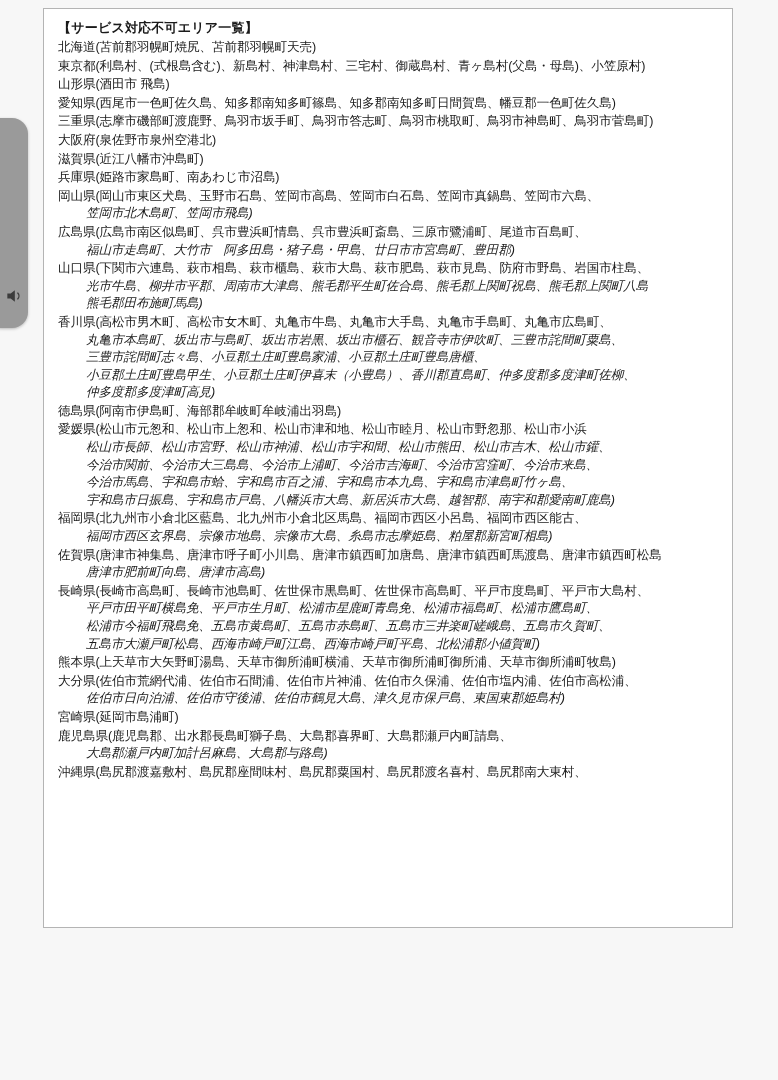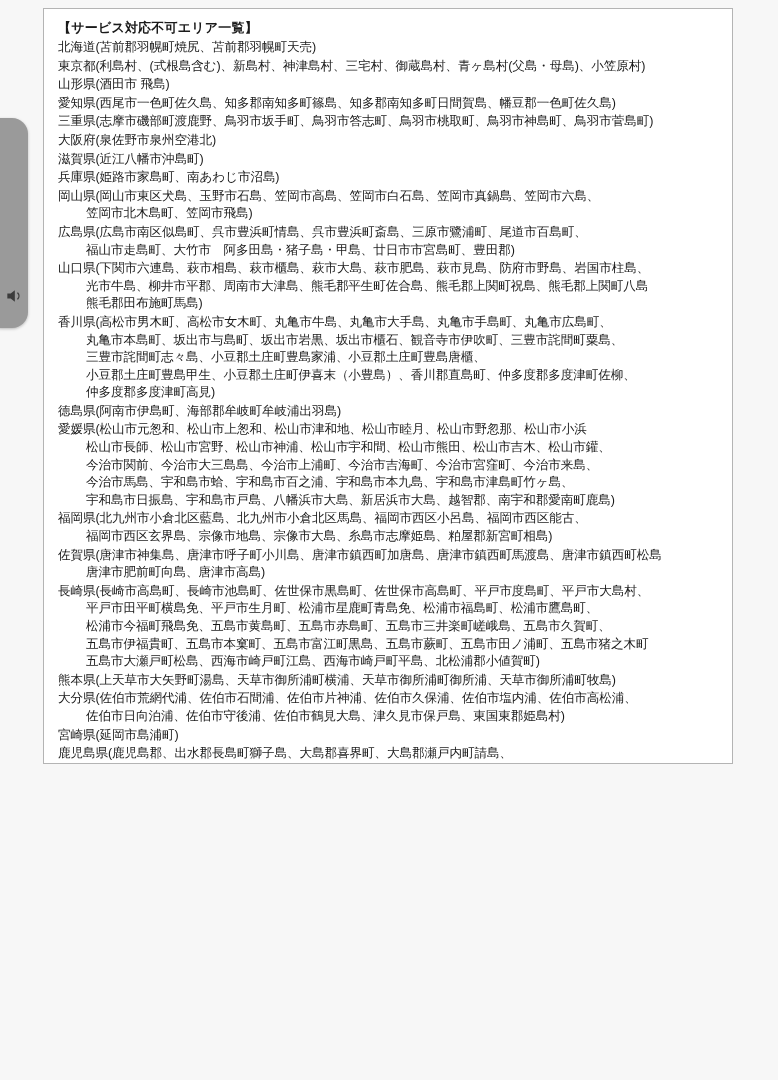--- a/index.html
+++ b/index.html
@@ -36,21 +36,21 @@
     top: 168px;
     width: 20px;
     height: 20px;
     color: #3c3c3c;
   }
   .sheet {
     position: absolute;
     left: 43px;
     top: 8px;
     width: 690px;
-    height: 756px;
+    height: 920px;
     background: #ffffff;
     border: 1px solid #b4b4b4;
     box-sizing: border-box;
     overflow: hidden;
   }
   .content {
     padding: 12px 12px 6px 14px;
     color: #1a1a1a;
     font-size: 12.6px;
     line-height: 1.0;
@@ -66,20 +66,21 @@
   }
   .line {
     white-space: nowrap;
     letter-spacing: -0.1px;
   }
   .line.indent {
     padding-left: 28px;
   }
   .line + .line {
     margin-top: 5px;
+    font-style: italic;
   }
 </style>
 </head>
 <body>
 
 <div class="page">
 
   <div class="left-chrome">
     <span class="speaker">
       <svg width="20" height="20" viewBox="0 0 24 24" fill="#3c3c3c" aria-hidden="true">
@@ -152,21 +153,20 @@
             <div class="line indent">福岡市西区玄界島、宗像市地島、宗像市大島、糸島市志摩姫島、粕屋郡新宮町相島)</div>
           </div>
           <div class="entry">
             <div class="line">佐賀県(唐津市神集島、唐津市呼子町小川島、唐津市鎮西町加唐島、唐津市鎮西町馬渡島、唐津市鎮西町松島</div>
             <div class="line indent">唐津市肥前町向島、唐津市高島)</div>
           </div>
           <div class="entry">
             <div class="line">長崎県(長崎市高島町、長崎市池島町、佐世保市黒島町、佐世保市高島町、平戸市度島町、平戸市大島村、</div>
             <div class="line indent">平戸市田平町横島免、平戸市生月町、松浦市星鹿町青島免、松浦市福島町、松浦市鷹島町、</div>
             <div class="line indent">松浦市今福町飛島免、五島市黄島町、五島市赤島町、五島市三井楽町嵯峨島、五島市久賀町、</div>
-            <div class="line indent">五島市伊福貴町、五島市本窠町、五島市富江町黒島、五島市蕨町、五島市田ノ浦町、五島市猪之木町</div>
             <div class="line indent">五島市大瀬戸町松島、西海市崎戸町江島、西海市崎戸町平島、北松浦郡小値賀町)</div>
           </div>
           <div class="entry">
             <div class="line">熊本県(上天草市大矢野町湯島、天草市御所浦町横浦、天草市御所浦町御所浦、天草市御所浦町牧島)</div>
           </div>
           <div class="entry">
             <div class="line">大分県(佐伯市荒網代浦、佐伯市石間浦、佐伯市片神浦、佐伯市久保浦、佐伯市塩内浦、佐伯市高松浦、</div>
             <div class="line indent">佐伯市日向泊浦、佐伯市守後浦、佐伯市鶴見大島、津久見市保戸島、東国東郡姫島村)</div>
           </div>
           <div class="entry">

